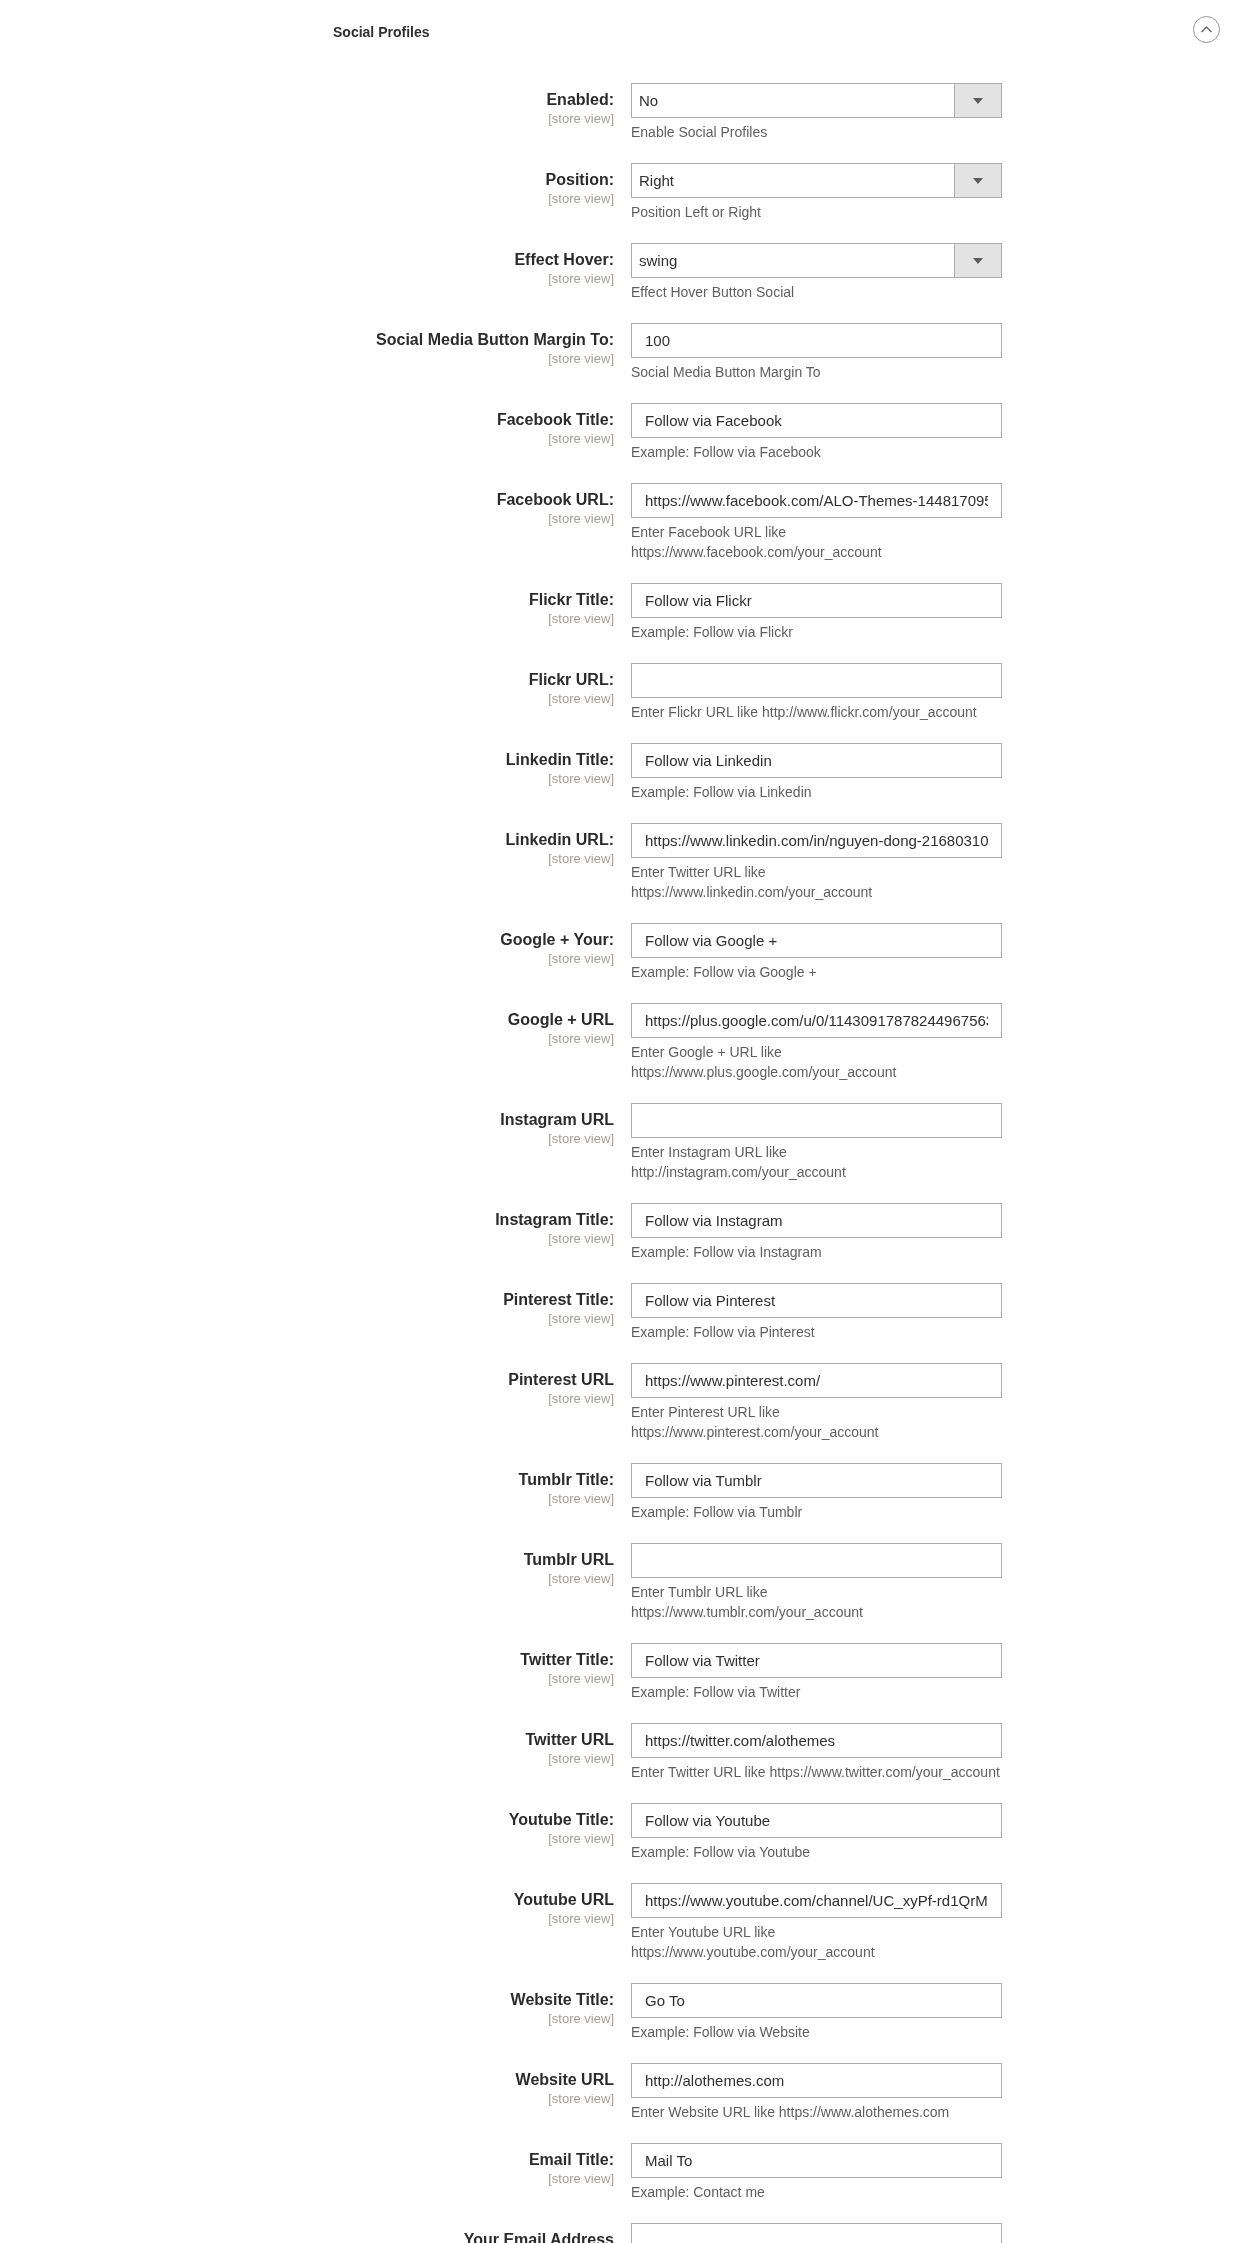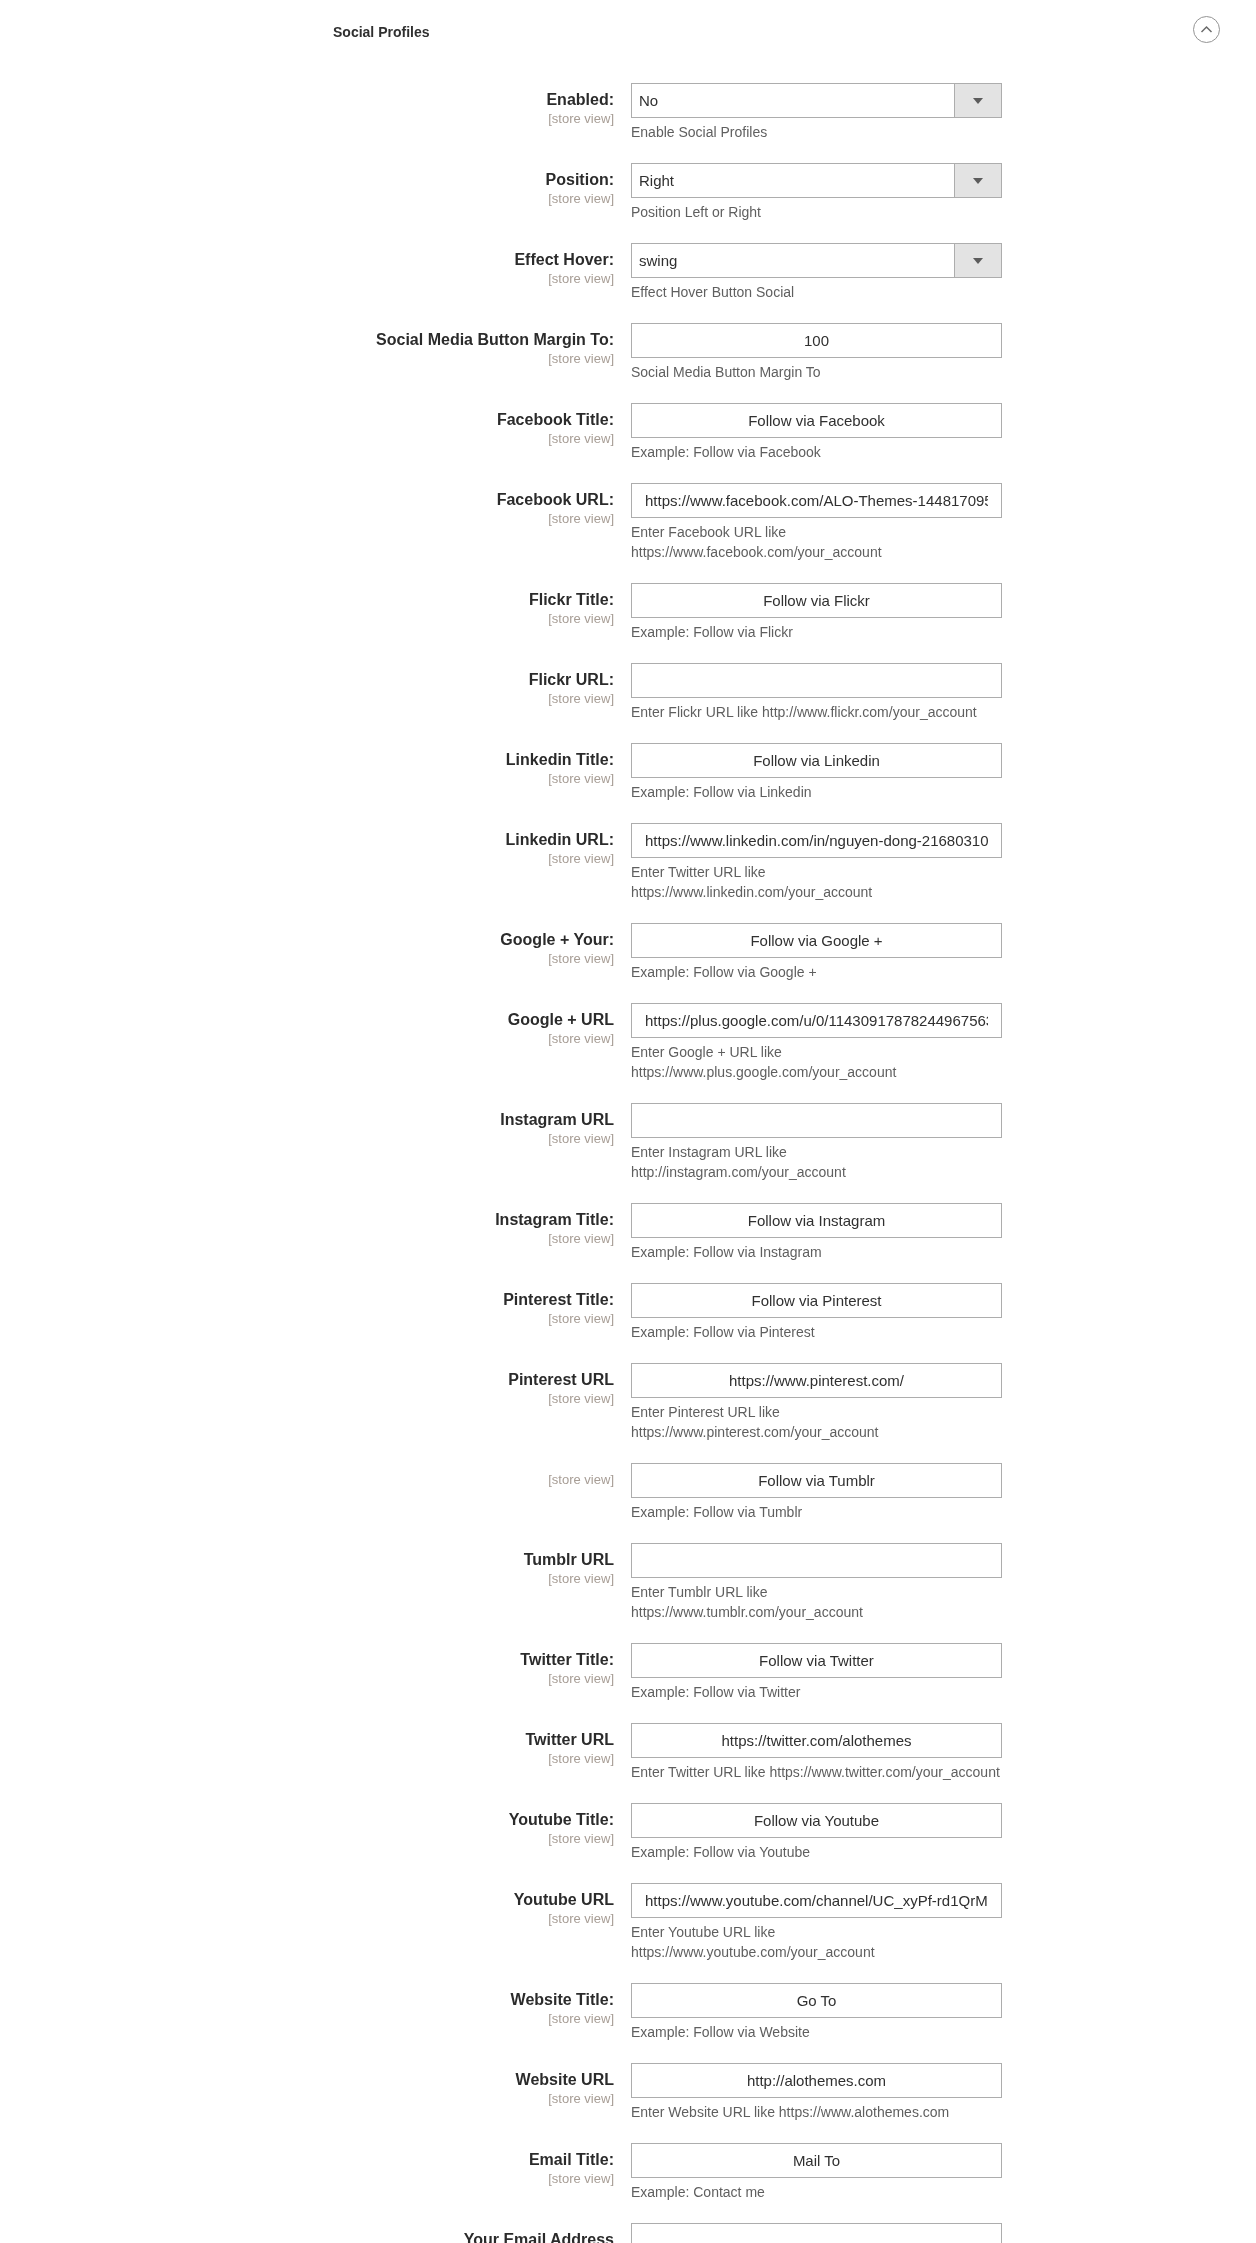--- a/index.html
+++ b/index.html
@@ -84,21 +84,20 @@
     background: #ffffff;
     font-size: 15px;
     color: #303030;
     font-family: "Liberation Sans", sans-serif;
   }
   input.text-input {
     padding: 0 13px;
     outline: none;
     border-radius: 0;
     display: block;
-    text-align: center;
   }
   .select-box {
     position: relative;
     display: flex;
     align-items: center;
     padding-left: 7px;
     cursor: pointer;
     user-select: none;
   }
   .select-value {
@@ -332,20 +331,21 @@
       <span class="scope">[store view]</span>
     </div>
     <div class="control-col">
       <input type="text" class="control-box text-input" value="https://www.pinterest.com/" style="">
         <div class="note">Enter Pinterest URL like https://www.pinterest.com/your_account</div>
     </div>
   </div>
 
   <div class="row">
     <div class="label-col">
+      <span class="field-label">Tumblr Title:</span>
       <span class="scope">[store view]</span>
     </div>
     <div class="control-col">
       <input type="text" class="control-box text-input" value="Follow via Tumblr" style="">
         <div class="note">Example: Follow via Tumblr</div>
     </div>
   </div>
 
   <div class="row">
     <div class="label-col">

